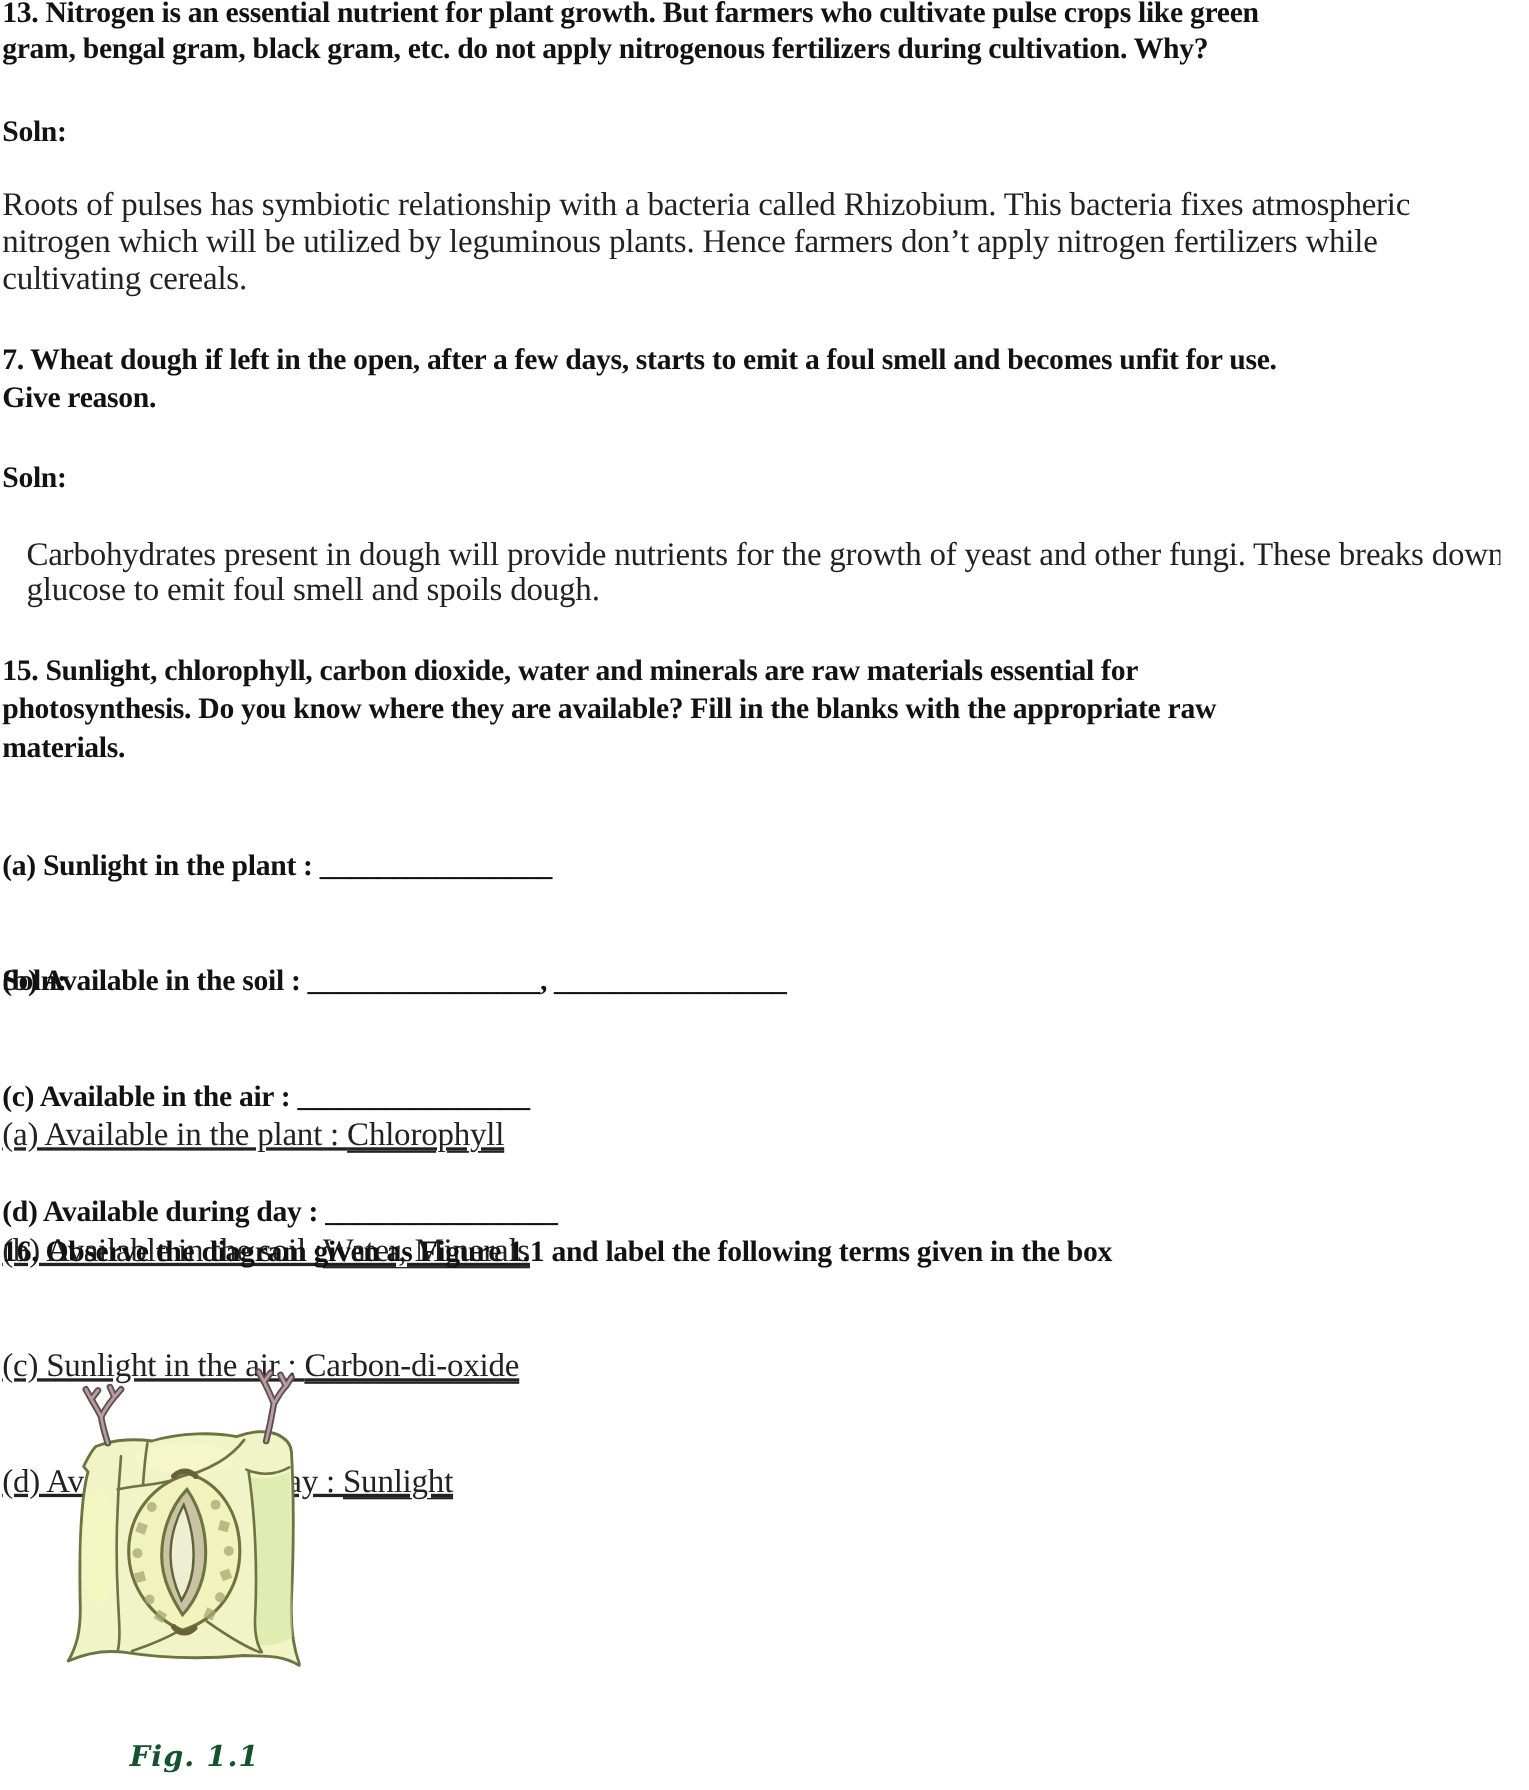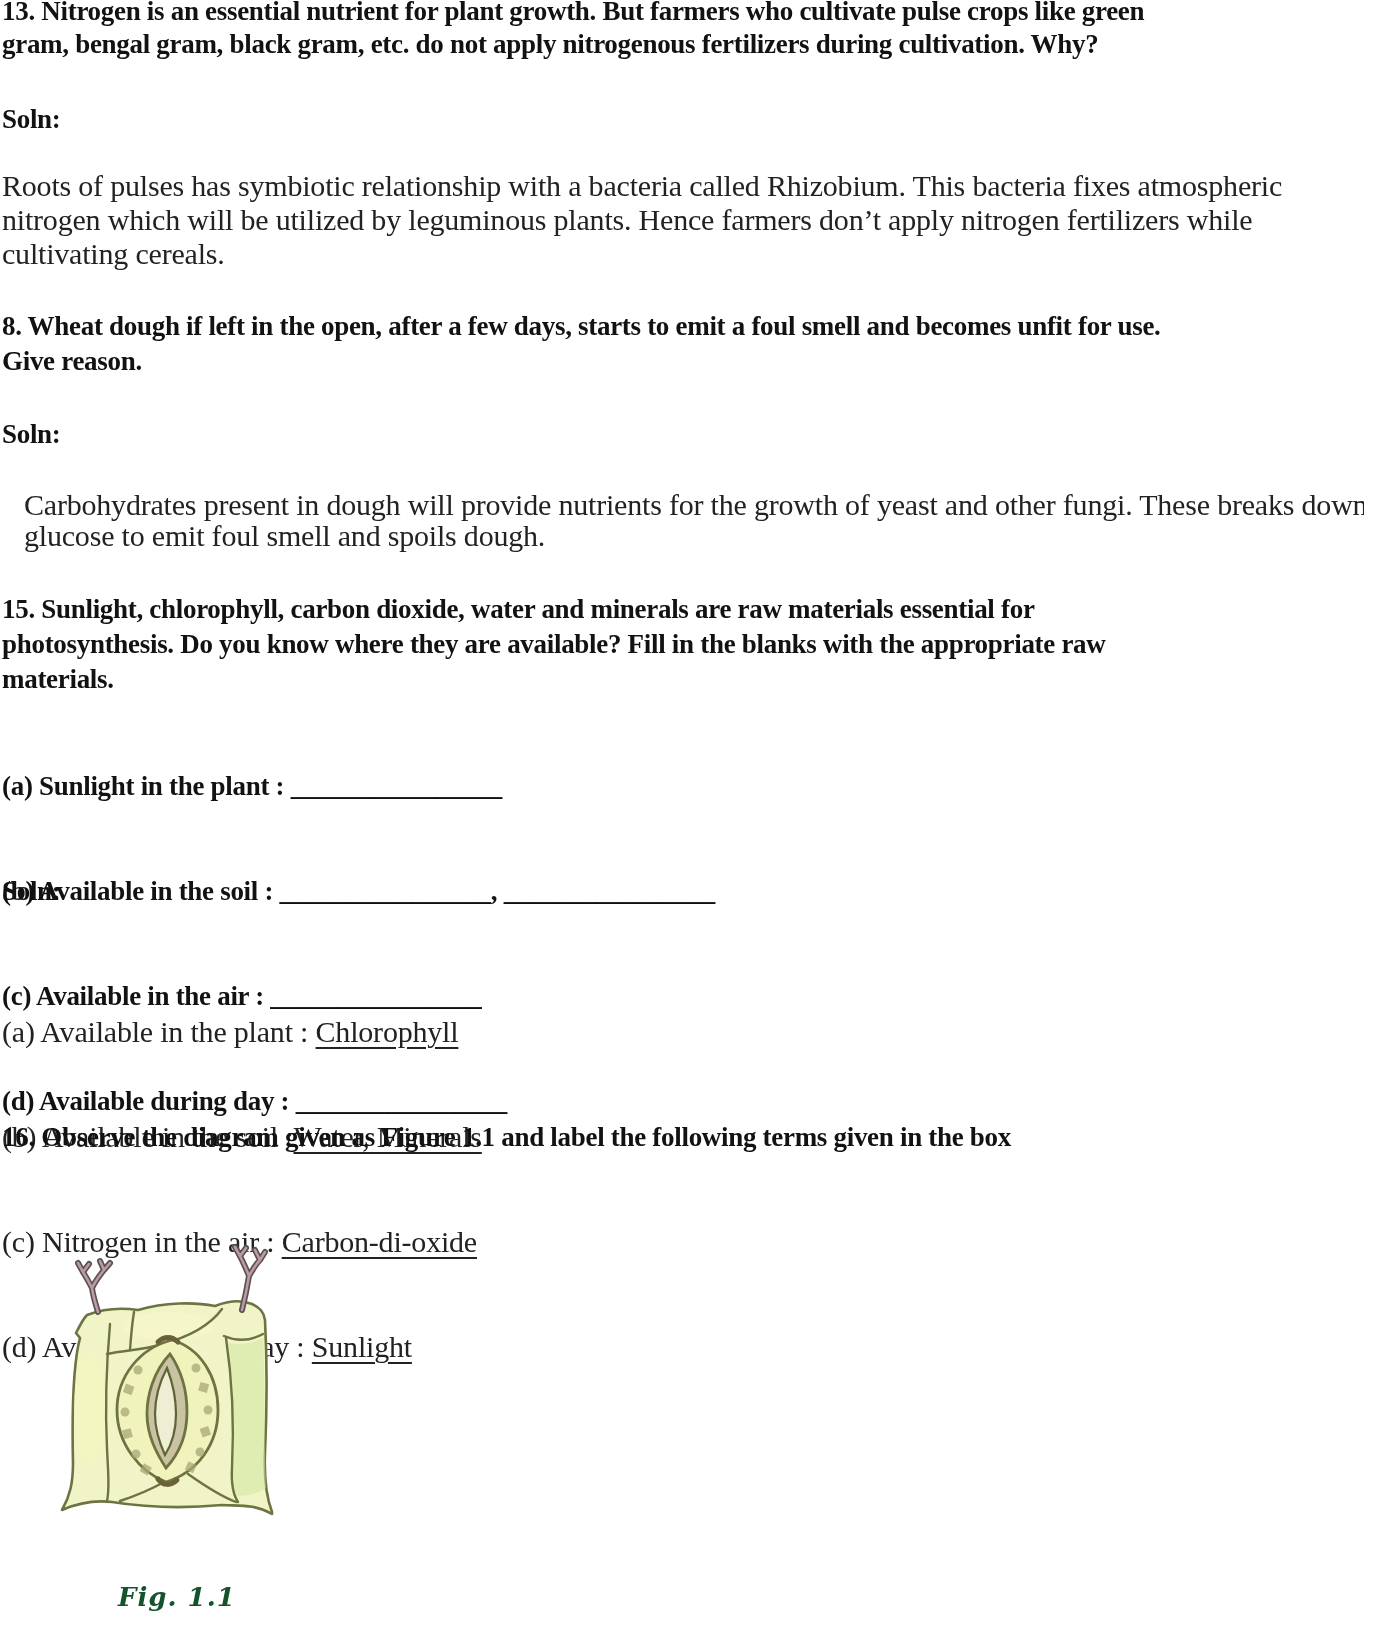--- a/index.html
+++ b/index.html
@@ -35,21 +35,21 @@
   .soln13 { top: 102px; }
   .a13    { top: 169px; line-height: 34px; }
   .q14    { top: 309px; line-height: 35px; }
   .soln14 { top: 417px; }
   .a14    { top: 489px; line-height: 31px; margin-left: 22px; }
   .q15    { top: 592px; line-height: 35px; }
   .q15b   { top: 699px; line-height: 35px; }
   .soln15 { top: 874px; }
   .a15    { top: 944px; line-height: 35px; }
   .q16    { top: 1120px; }
-  .a15 .row { white-space: pre; }
+  .a15 .row { white-space: pre; text-decoration: underline; }
   .u {
     text-decoration: underline;
     text-decoration-thickness: 2px;
     text-underline-offset: 5px;
   }
   .figure {
     position: absolute;
     left: 50px;
     top: 1238px;
     width: 240px;
@@ -73,40 +73,40 @@
 
 <div class="page">
 
   <div class="tb bold q13">13. Nitrogen is an essential nutrient for plant growth. But farmers who cultivate pulse crops like green
 gram, bengal gram, black gram, etc. do not apply nitrogenous fertilizers during cultivation. Why?</div>
   <div class="tb bold soln13">Soln:</div>
   <div class="tb a13">Roots of pulses has symbiotic relationship with a bacteria called Rhizobium. This bacteria fixes atmospheric
 nitrogen which will be utilized by leguminous plants. Hence farmers don’t apply nitrogen fertilizers while
 cultivating cereals.</div>
 
-  <div class="tb bold q14">8. Wheat dough if left in the open, after a few days, starts to emit a foul smell and becomes unfit for use.
+  <div class="tb bold q14">7. Wheat dough if left in the open, after a few days, starts to emit a foul smell and becomes unfit for use.
 Give reason.</div>
   <div class="tb bold soln14">Soln:</div>
   <div class="tb a14">Carbohydrates present in dough will provide nutrients for the growth of yeast and other fungi. These breaks down
 glucose to emit foul smell and spoils dough.</div>
 
   <div class="tb bold q15">15. Sunlight, chlorophyll, carbon dioxide, water and minerals are raw materials essential for
 photosynthesis. Do you know where they are available? Fill in the blanks with the appropriate raw
 materials.</div>
   <div class="tb bold q15b">
     <div>(a) Sunlight in the plant : ________________</div>
     <div>(b) Available in the soil : ________________, ________________</div>
     <div>(c) Available in the air : ________________</div>
     <div>(d) Available during day : ________________</div>
   </div>
   <div class="tb bold soln15">Soln:</div>
   <div class="tb a15">
     <div class="row"><span>(a) Available in the plant : </span><span class="u">Chlorophyll</span></div>
     <div class="row"><span>(b) Available in the soil :</span><span class="u">Water, Minerals</span></div>
-    <div class="row"><span>(c) Nitrogen in the air : </span><span class="u">Carbon-di-oxide</span></div>
+    <div class="row"><span>(c) Sunlight in the air : </span><span class="u">Carbon-di-oxide</span></div>
     <div class="row"><span>(d) Available during day : </span><span class="u">Sunlight</span></div>
   </div>
 
   <div class="tb bold q16">16. Observe the diagram given as Figure 1.1 and label the following terms given in the box</div>
 
   <div class="figure">
     <svg viewBox="0 0 240 300" xmlns="http://www.w3.org/2000/svg">
 
       <path d="M37,77 C55,70 75,70 88,72 C115,64 145,64 165,68 C178,63 192,62 202,66
            C210,70 214,74 215,82 C217,120 217,170 215,215 C214,240 216,258 222,274

